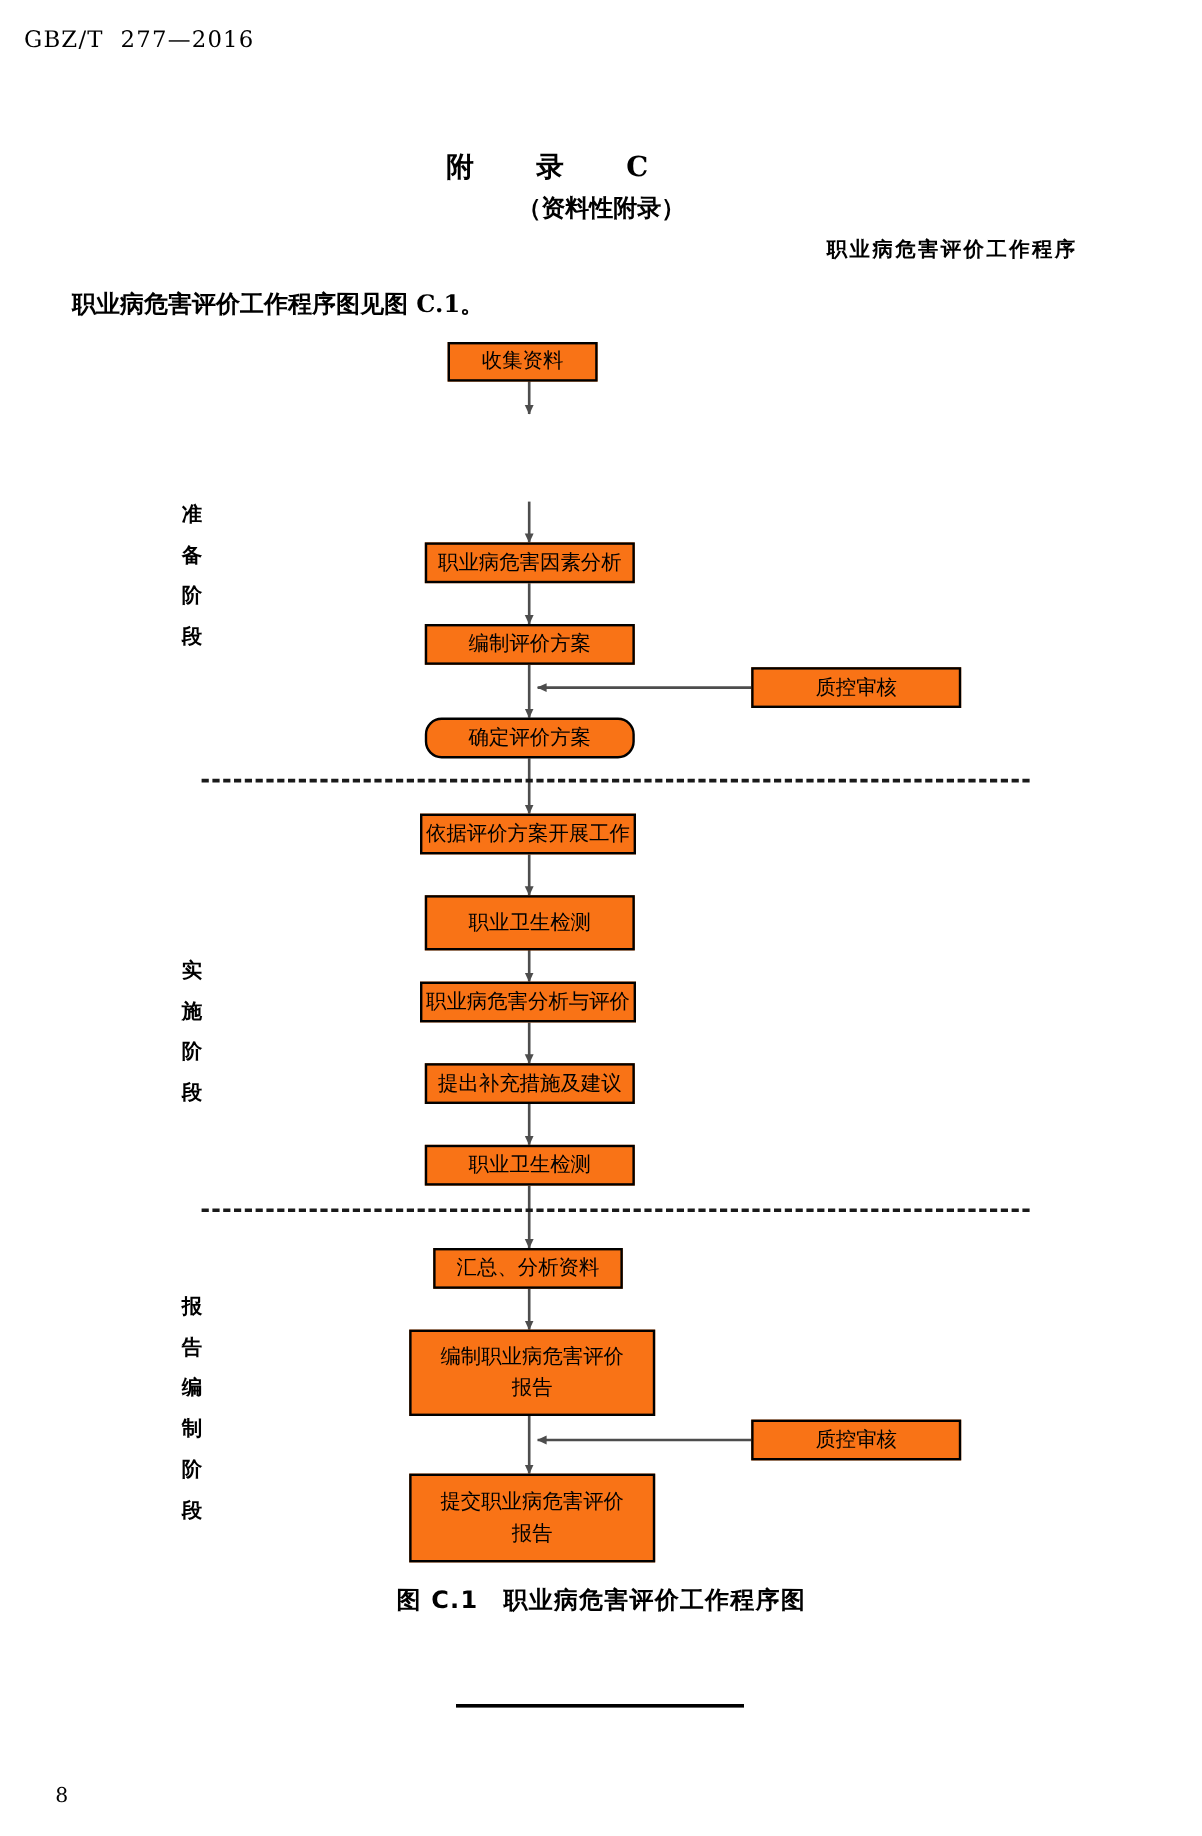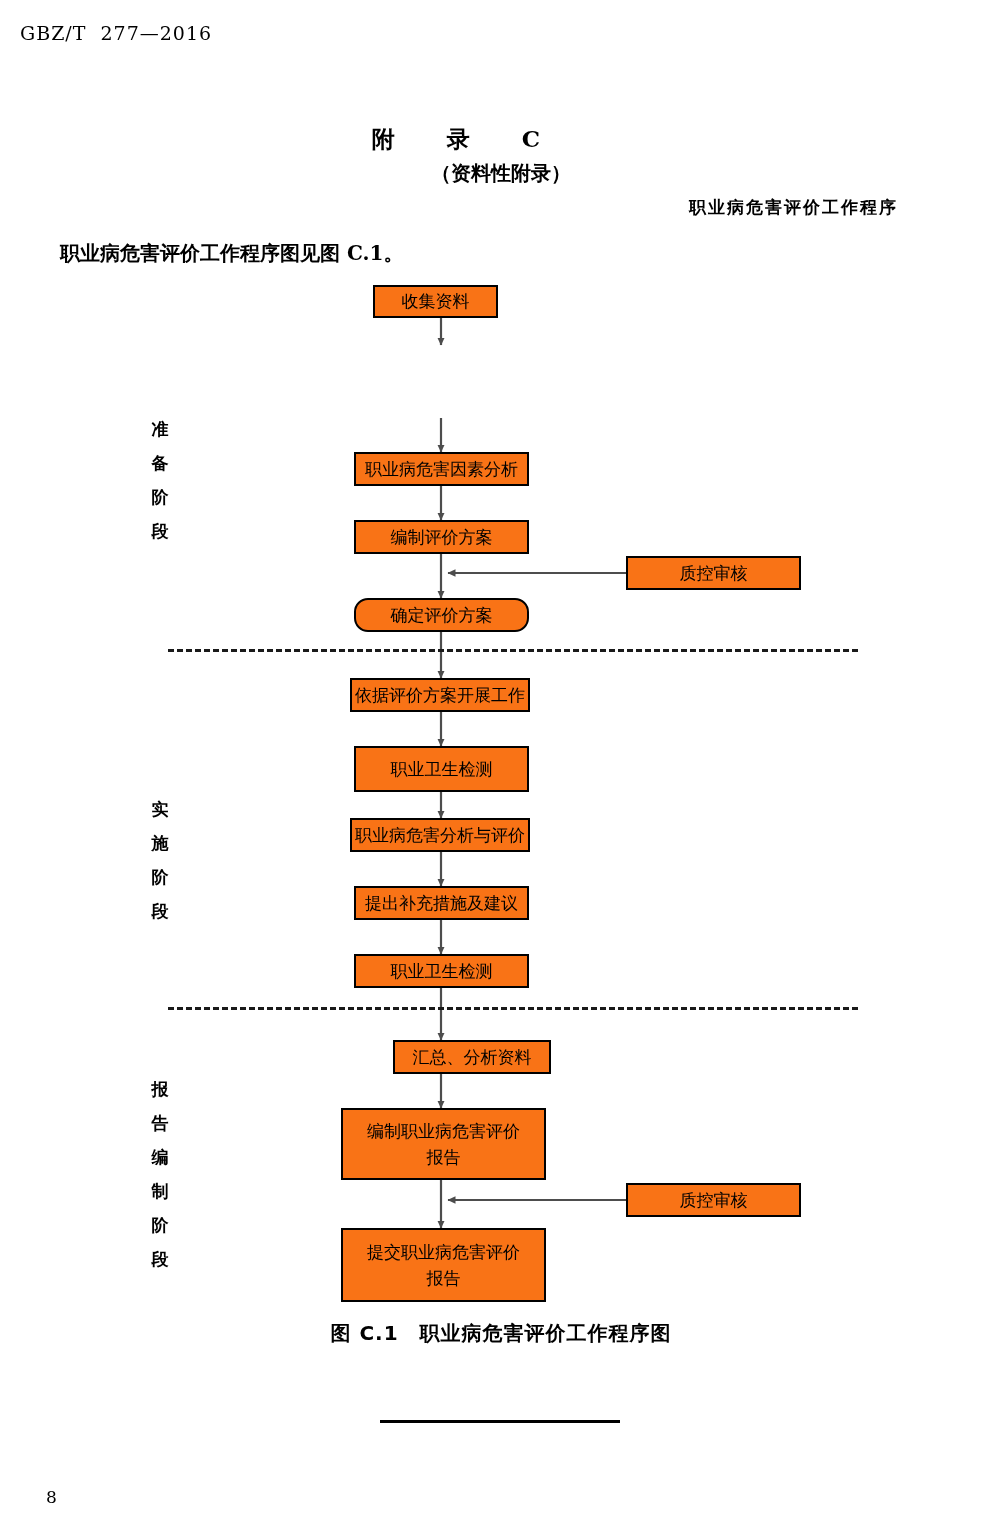--- a/index.html
+++ b/index.html
@@ -273,21 +273,21 @@
     </div>
 
     <div class="node" style="left:354px; top:886px; width:175px; height:34px;">
       <span class="ln">提出补充措施及建议</span>
     </div>
 
     <div class="node" style="left:354px; top:954px; width:175px; height:34px;">
       <span class="ln">职业卫生检测</span>
     </div>
 
-    <div class="node" style="left:361px; top:1040px; width:158px; height:34px;margin-left:32px;">
+    <div class="node" style="left:361px; top:1040px; width:158px; height:34px;">
       <span class="ln">汇总、分析资料</span>
     </div>
 
     <div class="node" style="left:341px; top:1108px; width:205px; height:72px;">
       <span class="ln">编制职业病危害评价</span>
       <span class="ln">报告</span>
     </div>
 
     <div class="node" style="left:626px; top:1183px; width:175px; height:34px;">
       <span class="ln">质控审核</span>

